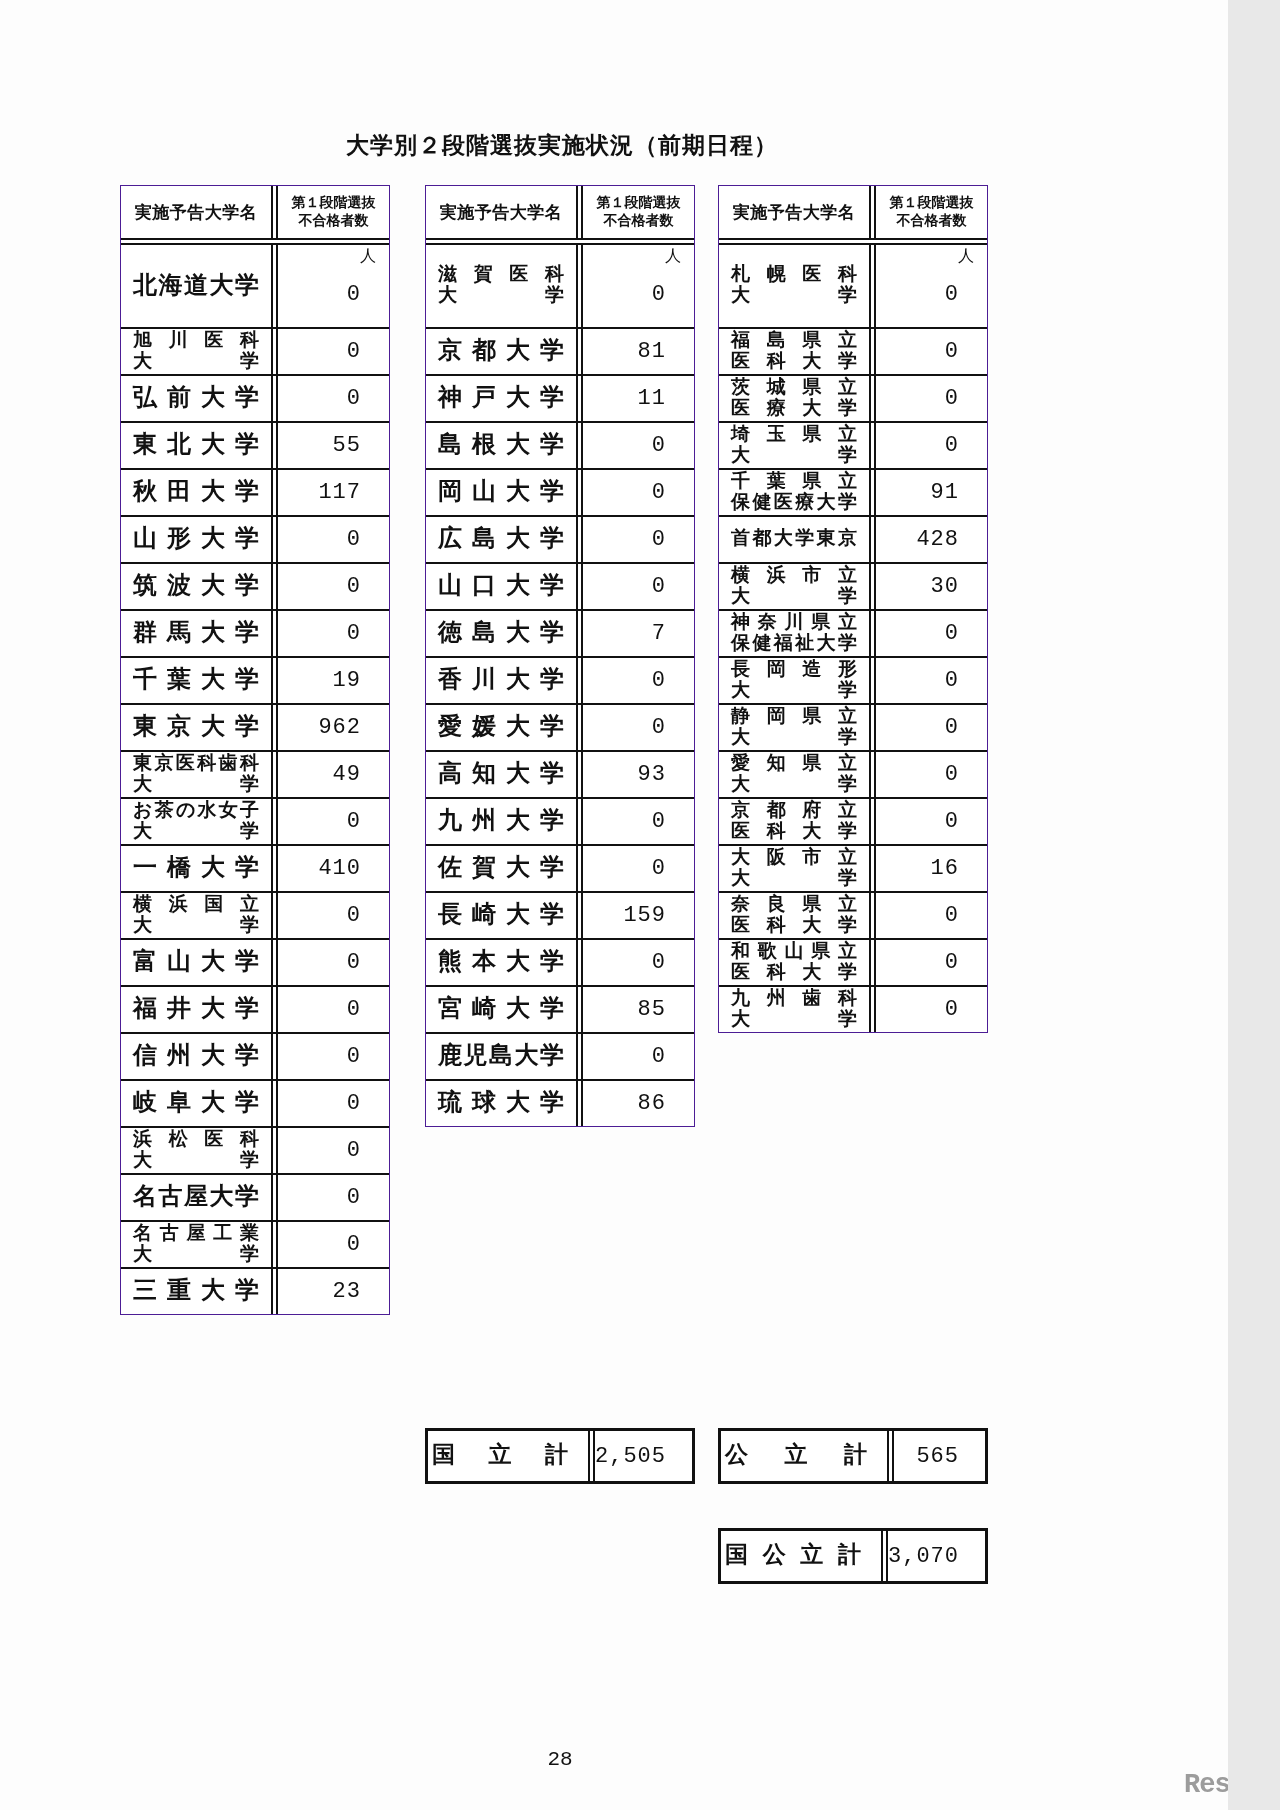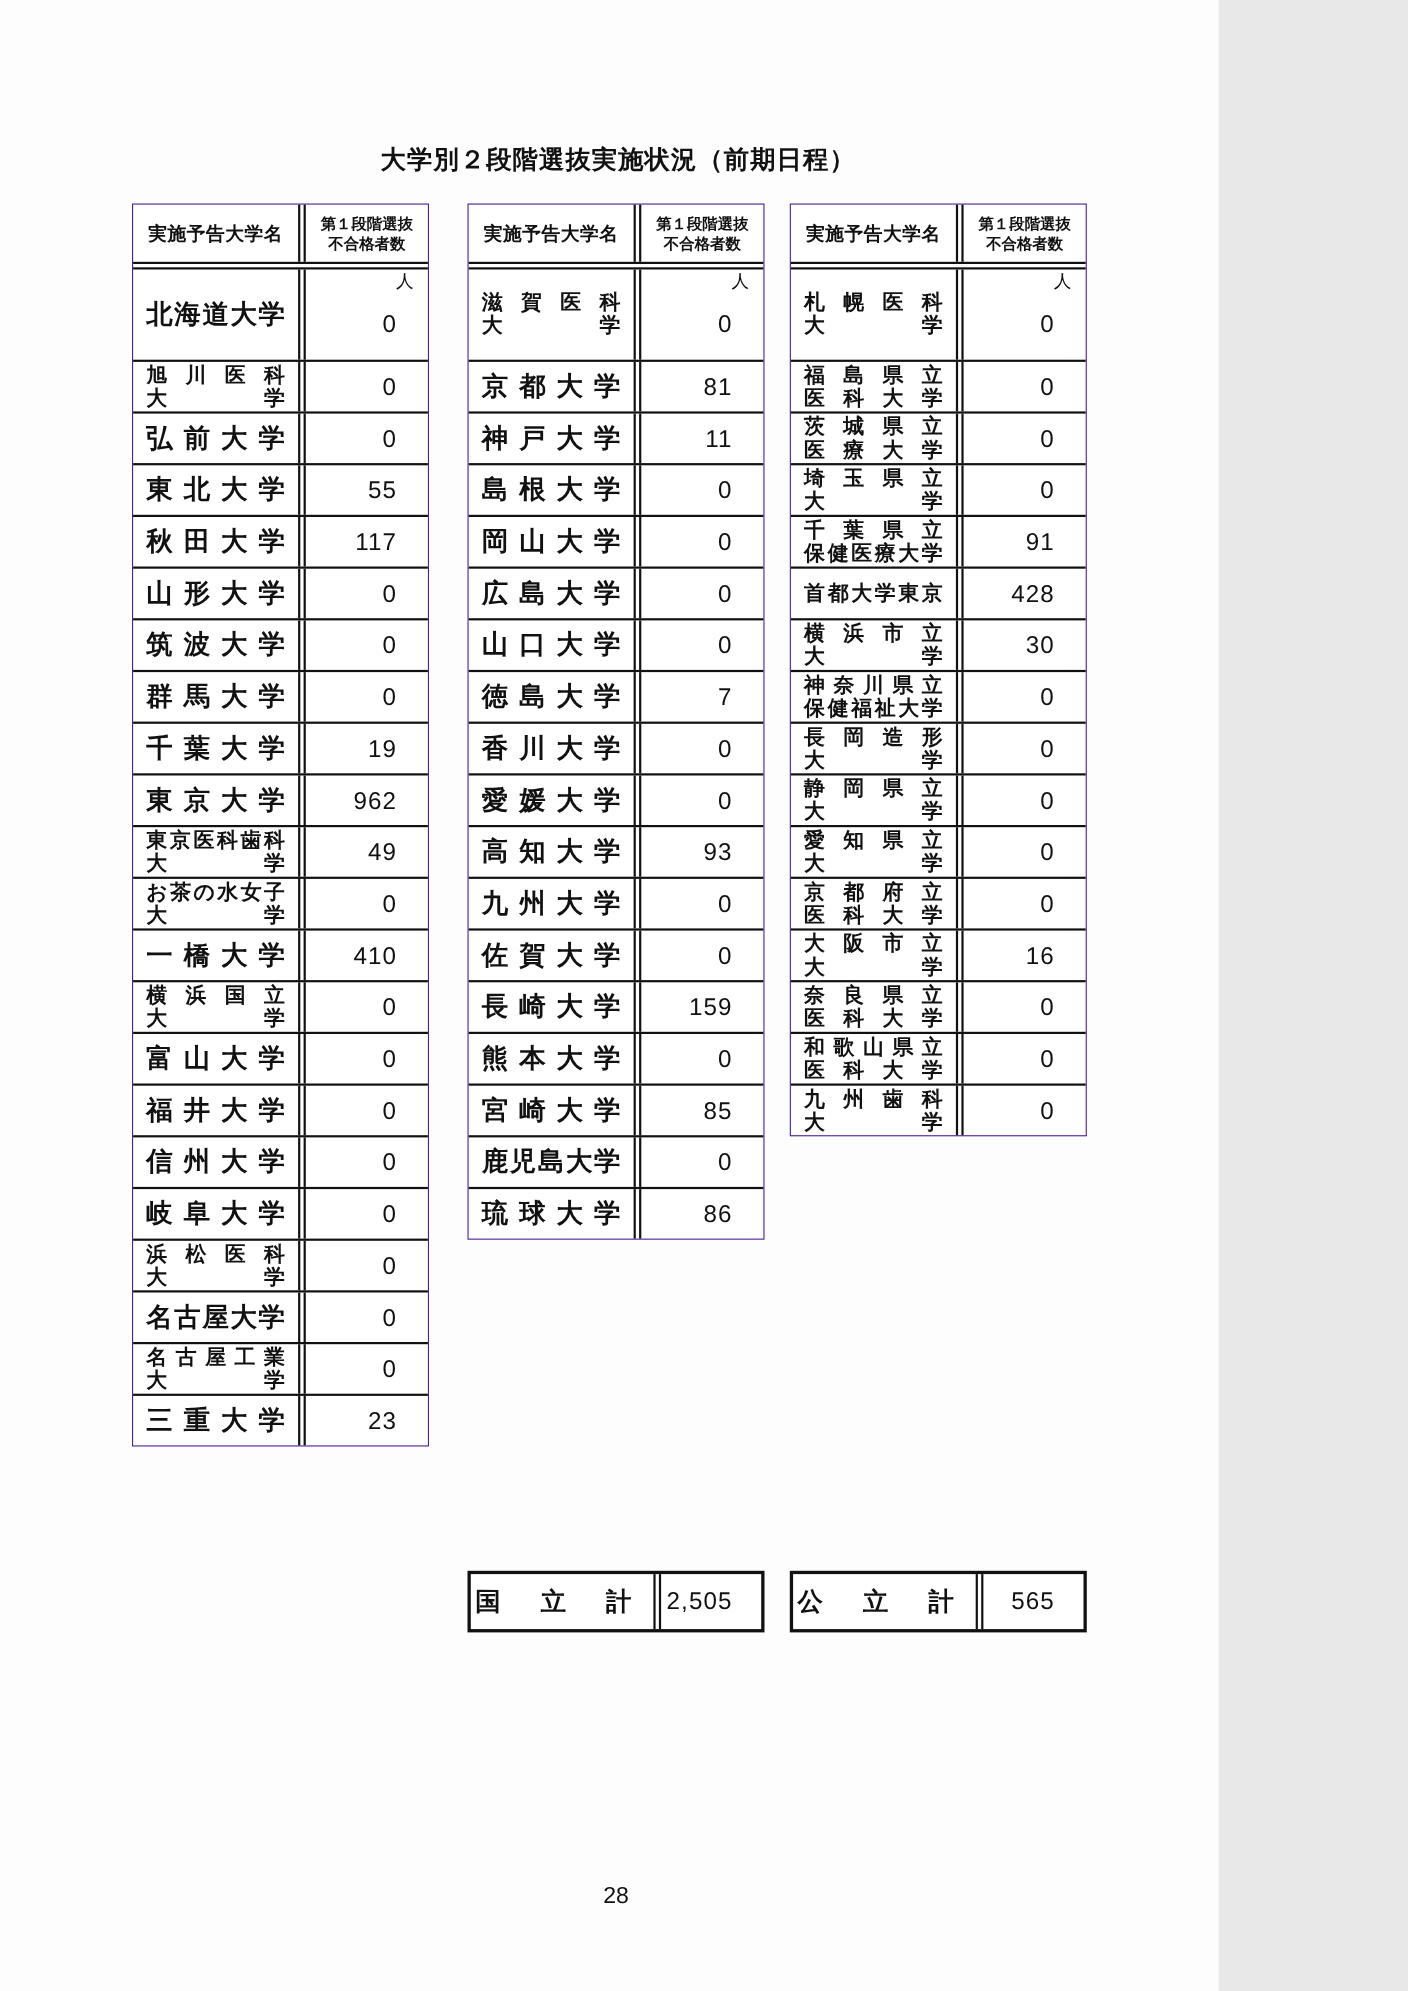--- a/index.html
+++ b/index.html
@@ -1,17 +1,17 @@
 <!DOCTYPE html>
 <html><head>
 <meta charset="utf-8">
 <style>
   html,body{margin:0;padding:0;background:#e8e8e8;}
-  .page{position:relative;width:1108px;height:1810px;background:#fdfdfd;
-        font-family:Liberation Sans, sans-serif;color:#111;overflow:hidden;}
+  .page{position:relative;width:1228px;height:1810px;background:#fdfdfd;
+        font-family:Liberation Mono, monospace;color:#111;overflow:hidden;}
   .title{position:absolute;left:346px;top:130px;font-size:23px;font-weight:bold;letter-spacing:1px;}
 
   .seltable{position:absolute;width:270px;border:1px solid #4c1d95;background:#fff;box-sizing:border-box;}
   .t1{left:120px;top:185px;}
   .t2{left:425px;top:185px;}
   .t3{left:718px;top:185px;}
 
   .thead{display:flex;height:52px;border-bottom:7px double #111;}
   .th-name{width:150px;display:flex;align-items:center;justify-content:center;
            font-size:17px;font-weight:bold;letter-spacing:0.5px;}
@@ -39,21 +39,21 @@
           box-sizing:border-box;display:flex;background:#fff;}
   .s1{left:425px;top:1428px;}
   .s2{left:718px;top:1428px;}
   .s3{left:718px;top:1528px;}
   .sum-name{width:150px;box-sizing:border-box;padding:0 4px;display:flex;
             flex-direction:column;justify-content:center;}
   .sum-name .nline{font-size:23px;font-weight:600;}
   .sum-val{flex:1;border-left:7px double #111;display:flex;align-items:center;
            justify-content:flex-end;padding-right:26px;font-size:22px;letter-spacing:1px;margin-left:16px;}
 
-  .pagenum{position:absolute;left:538px;top:1712px;width:44px;text-align:center;font-size:21px;}
+  .pagenum{position:absolute;left:538px;top:1748px;width:44px;text-align:center;font-size:21px;}
   .logo{position:absolute;left:1184px;top:1772px;color:#9c9c9c;font-size:27px;
         font-weight:bold;letter-spacing:-1px;line-height:27px;}
 </style>
 </head>
 <body>
 
 <div class="page">
 
   <div class="title">大学別２段階選抜実施状況（前期日程）</div>
 
@@ -623,20 +623,26 @@
     <div class="sum-val">2,505</div>
   </div>
 
   <div class="sumbox s2">
     <div class="sum-name">
       <div class="nline">公立計</div>
     </div>
     <div class="sum-val">565</div>
   </div>
 
+  <div class="sumbox s3">
+    <div class="sum-name">
+      <div class="nline">国公立計</div>
+    </div>
+    <div class="sum-val">3,070</div>
+  </div>
 
   <div class="pagenum">28</div>
 
   <div class="logo">
     <span>ReseMom.</span>
     
   </div>
 
 </div>
 

